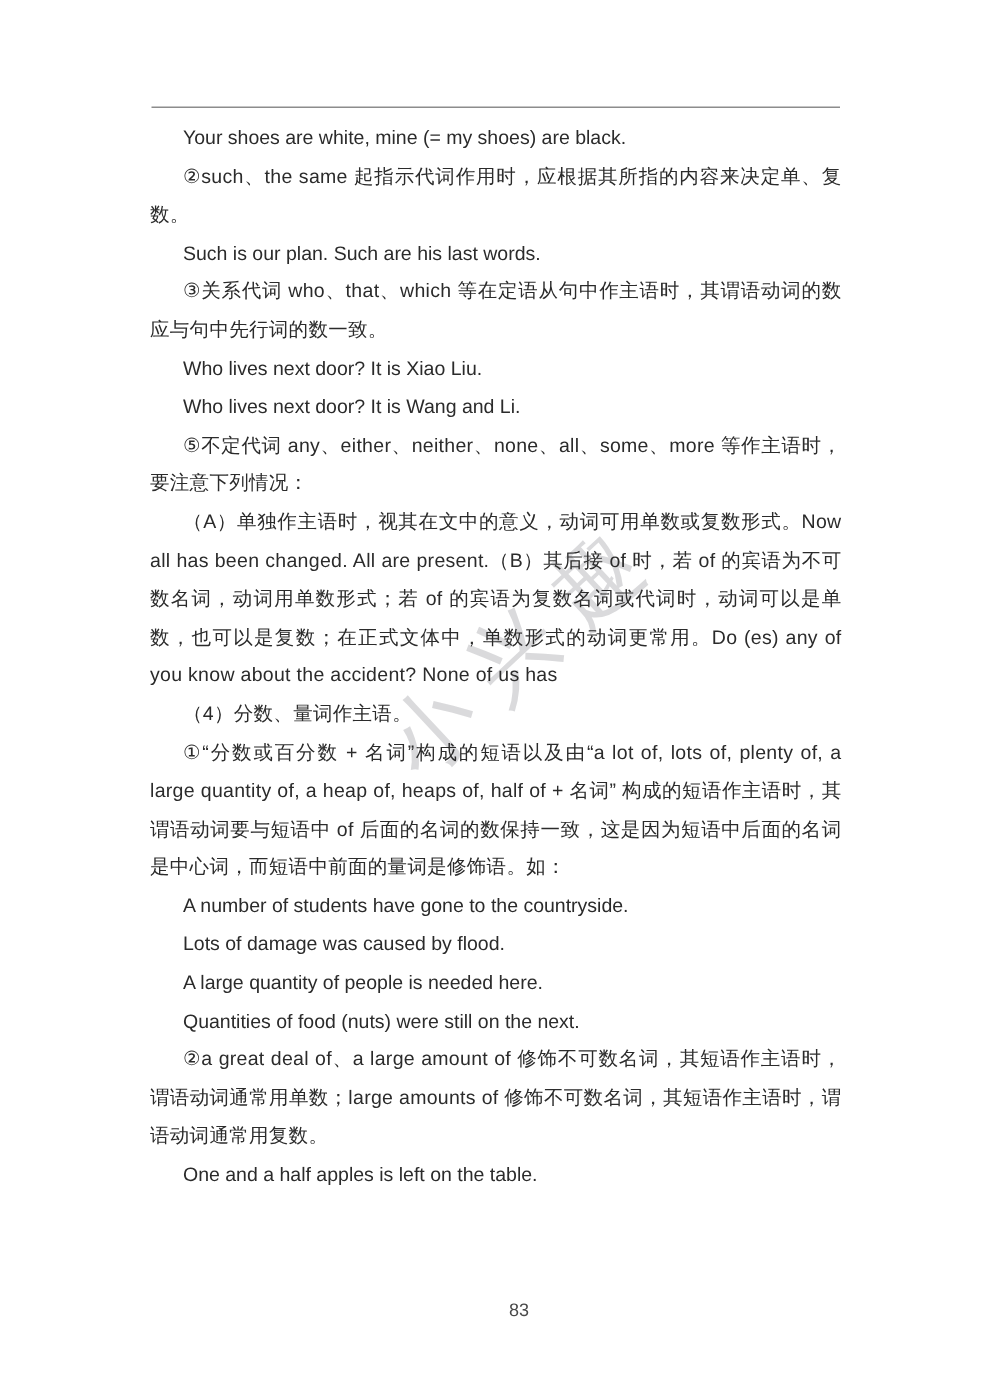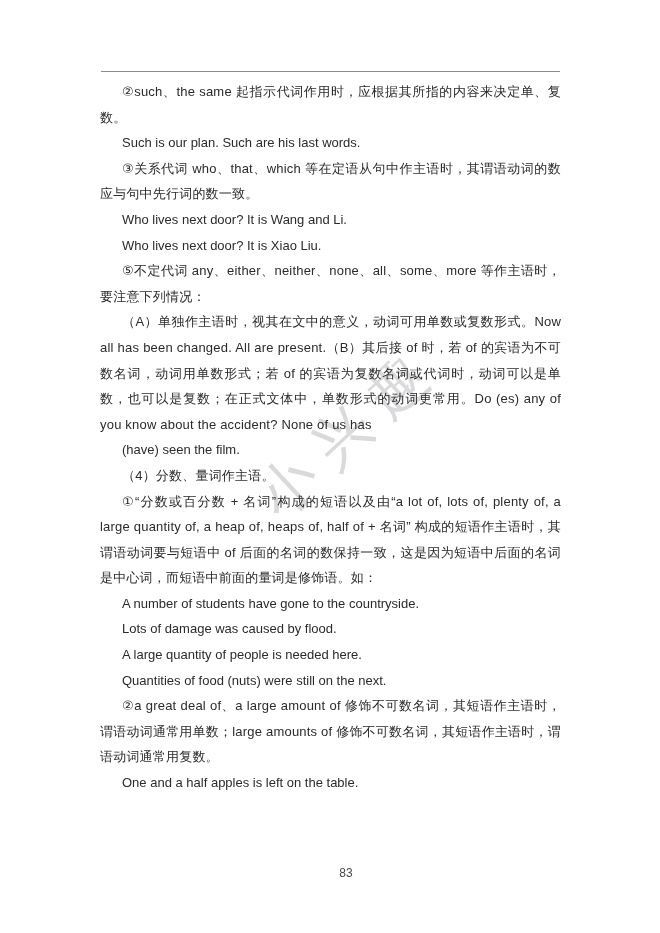--- a/index.html
+++ b/index.html
@@ -75,28 +75,28 @@
 </head>
 <body>
 
 <div class="page">
 
   <div class="header-rule"></div>
 
   <div class="watermark">小兴趣</div>
 
   <div class="content">
+      <p class="en">Your shoes are white, mine (= my shoes) are black.</p>
       <p class="zh">②such、the same 起指示代词作用时，应根据其所指的内容来决定单、复数。</p>
       <p class="en">Such is our plan. Such are his last words.</p>
       <p class="zh">③关系代词 who、that、which 等在定语从句中作主语时，其谓语动词的数应与句中先行词的数一致。</p>
+      <p class="en">Who lives next door? It is Xiao Liu.</p>
       <p class="en">Who lives next door? It is Wang and Li.</p>
-      <p class="en">Who lives next door? It is Xiao Liu.</p>
       <p class="zh">⑤不定代词 any、either、neither、none、all、some、more 等作主语时，要注意下列情况：</p>
       <p class="zh">（A）单独作主语时，视其在文中的意义，动词可用单数或复数形式。Now all has been changed. All are present.（B）其后接 of 时，若 of 的宾语为不可数名词，动词用单数形式；若 of 的宾语为复数名词或代词时，动词可以是单数，也可以是复数；在正式文体中，单数形式的动词更常用。Do (es) any of you know about the accident? None of us has</p>
-      <p class="en">(have) seen the film.</p>
       <p class="zh">（4）分数、量词作主语。</p>
       <p class="zh">①“分数或百分数 + 名词”构成的短语以及由“a lot of, lots of, plenty of, a large quantity of, a heap of, heaps of, half of + 名词” 构成的短语作主语时，其谓语动词要与短语中 of 后面的名词的数保持一致，这是因为短语中后面的名词是中心词，而短语中前面的量词是修饰语。如：</p>
       <p class="en">A number of students have gone to the countryside.</p>
       <p class="en">Lots of damage was caused by flood.</p>
       <p class="en">A large quantity of people is needed here.</p>
       <p class="en">Quantities of food (nuts) were still on the next.</p>
       <p class="zh">②a great deal of、a large amount of 修饰不可数名词，其短语作主语时，谓语动词通常用单数；large amounts of 修饰不可数名词，其短语作主语时，谓语动词通常用复数。</p>
       <p class="en">One and a half apples is left on the table.</p>
     </div>
 

